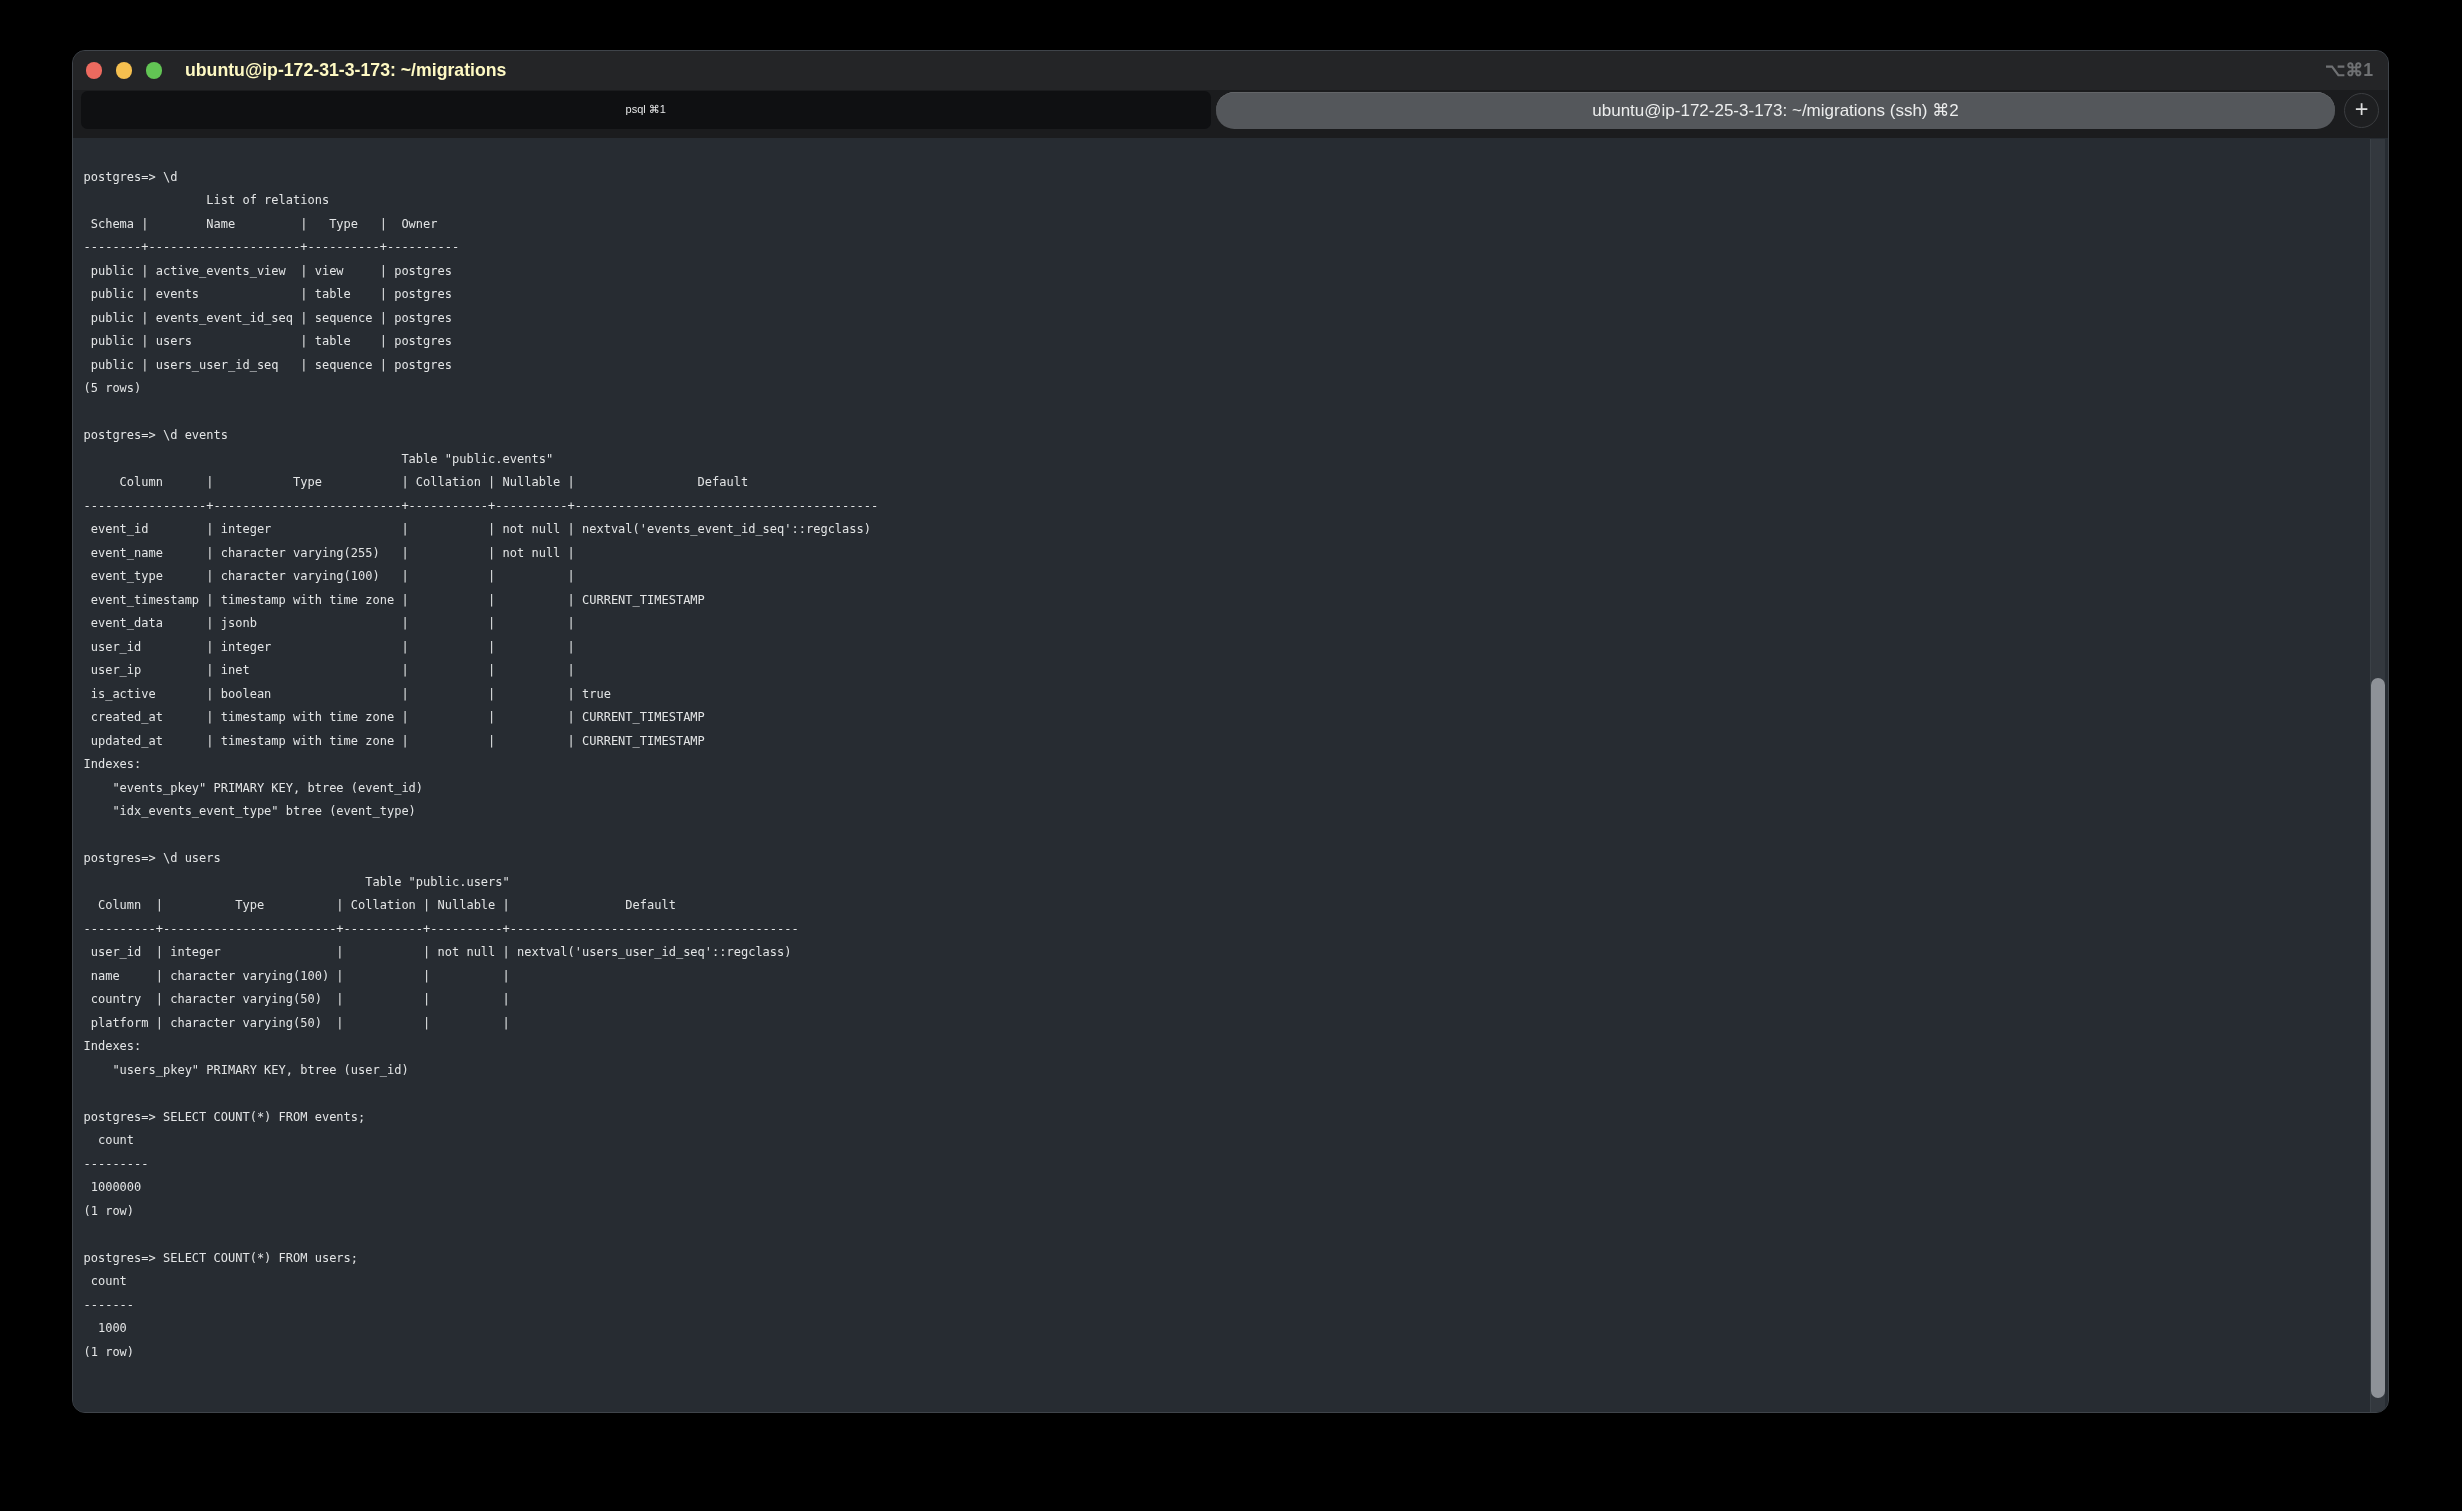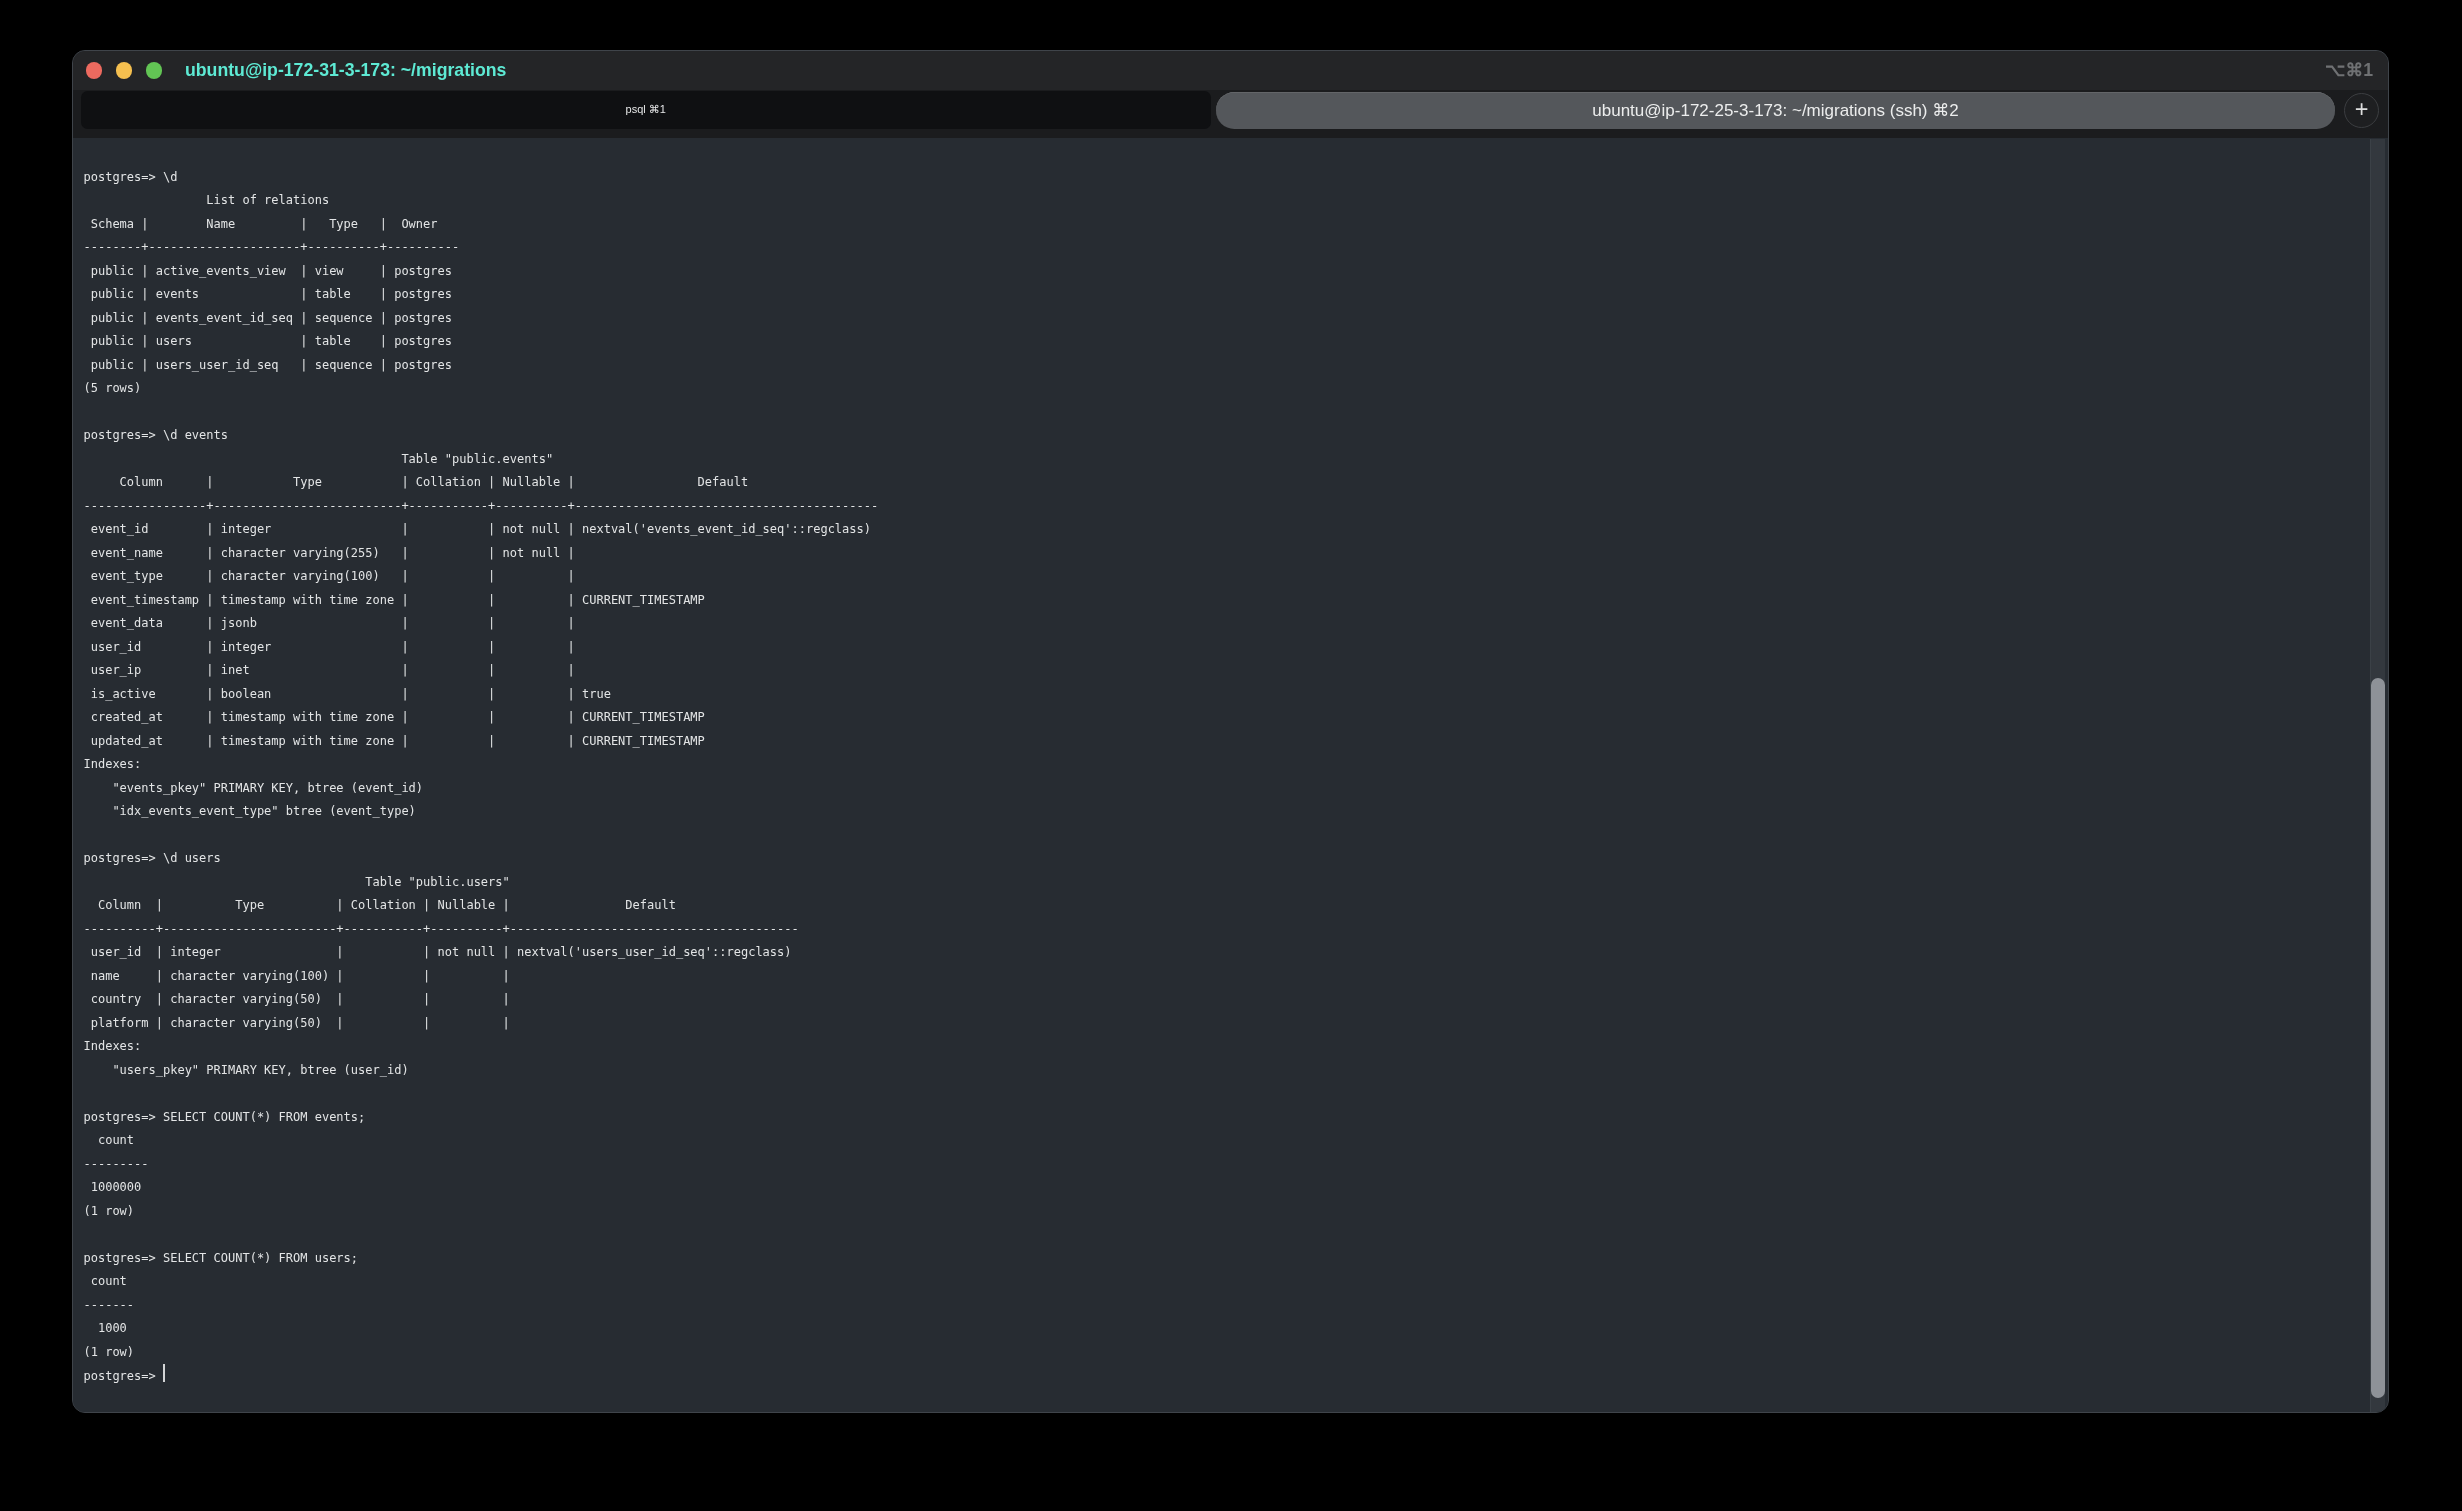--- a/index.html
+++ b/index.html
@@ -10,21 +10,21 @@
   .window{position:absolute;left:72px;top:50px;width:2317px;height:1363px;
           border-radius:13px;background:#272c32;border:0.7px solid #3f444a;
           box-sizing:border-box;overflow:hidden;}
 
   
   .titlebar{position:relative;height:39px;background:#242527;
             display:flex;align-items:center;}
   .lights{position:absolute;left:13px;top:0;height:39px;display:flex;
           align-items:center;gap:13.7px;}
   .light{width:16.3px;height:16.3px;border-radius:50%;display:inline-block;}
-  .title{margin-left:112px;color:#5eead4;font-size:17.7px;font-weight:700;
+  .title{margin-left:112px;color:#fef9c3;font-size:17.7px;font-weight:700;
          white-space:nowrap;}
   .hint{position:absolute;right:15px;top:0;height:39px;display:flex;
         align-items:center;color:#6f7173;font-size:17.7px;font-weight:700;}
 
   
   .tabbar{position:relative;height:48px;background:#1b1c1e;}
   .tab{position:absolute;display:flex;align-items:center;justify-content:center;
        white-space:nowrap;cursor:default;}
   .tab.active{left:7.8px;top:0.7px;width:1130px;height:38px;border-radius:6.5px;
               background:#0f1012;color:#e5e6e7;font-size:11px;font-weight:500;}
@@ -122,20 +122,19 @@
 ---------
  1000000
 (1 row)
 
 postgres=&gt; SELECT COUNT(*) FROM users;
  count
 -------
   1000
 (1 row)
 </pre>
-      <div class="promptline"><span>postgres=&gt; </span><span class="cursor"></span></div>
       <div class="sb-track"></div>
       <div class="sb-thumb" style="background: rgb(142, 146, 152);"></div>
     </div>
 
   </div>
 </div>
 
 
 </body></html>

